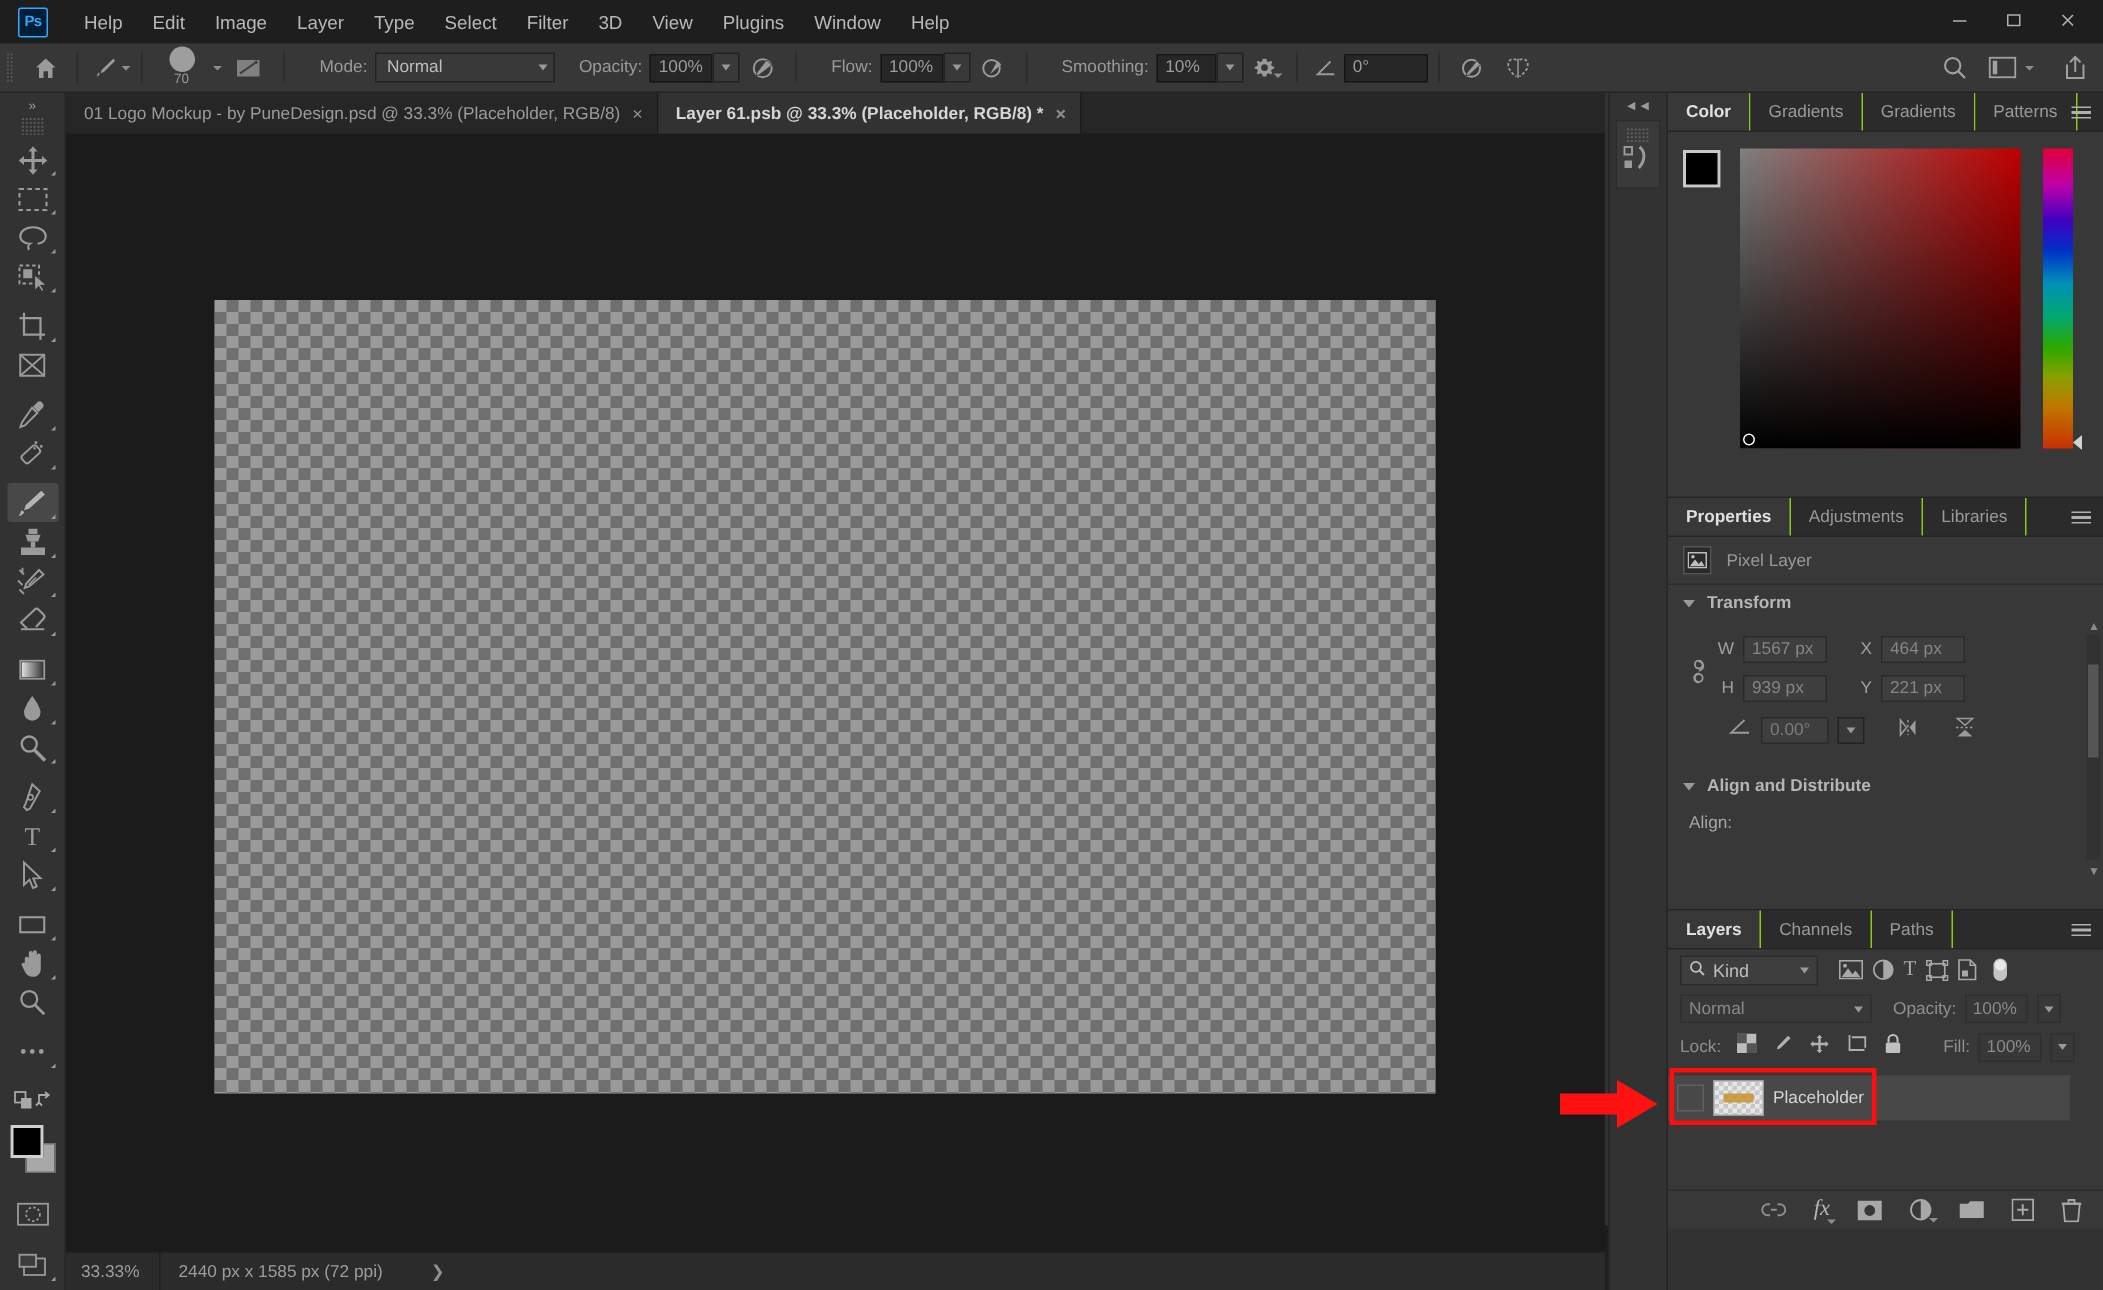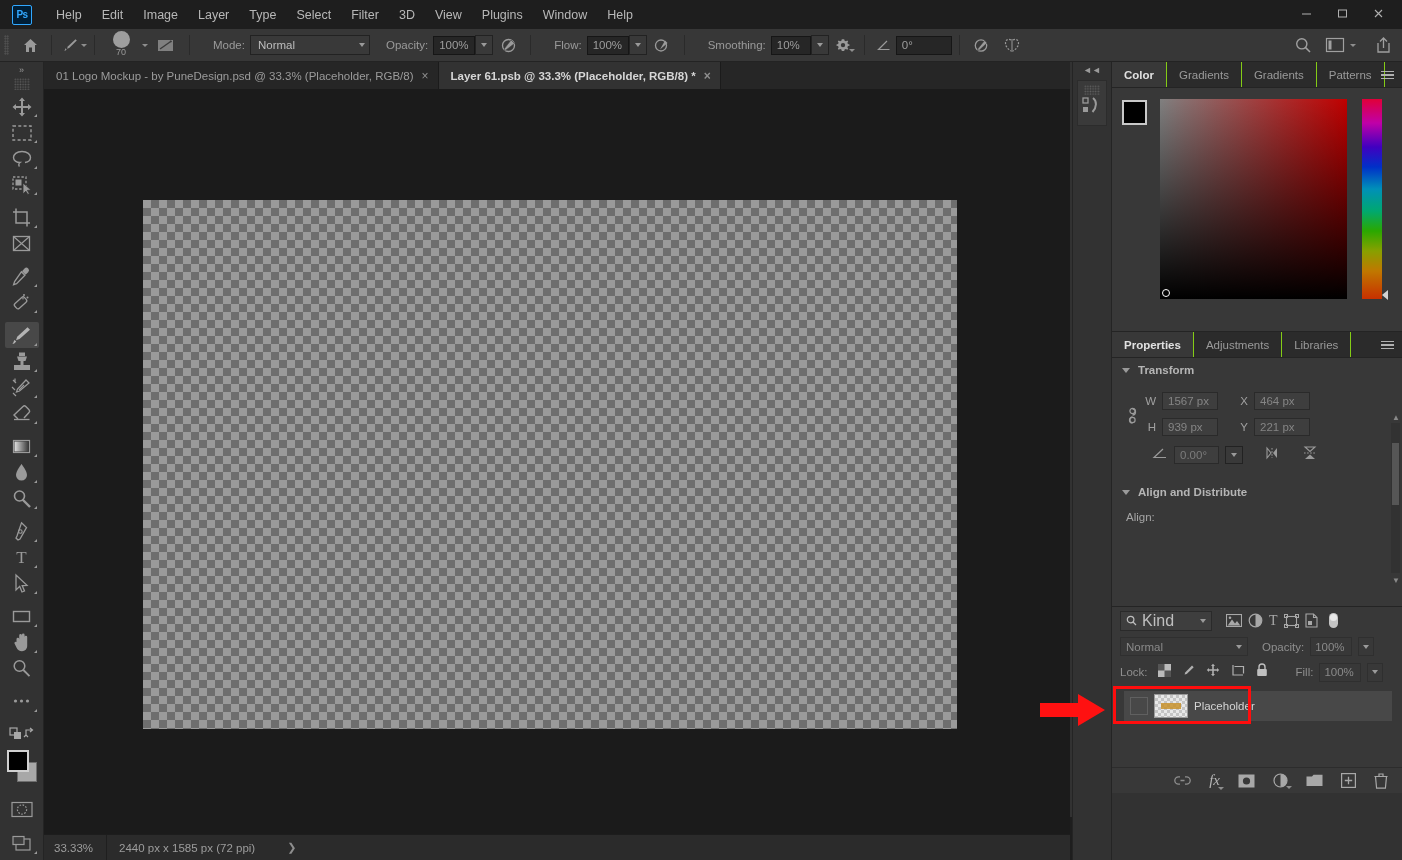--- a/index.html
+++ b/index.html
@@ -217,36 +217,36 @@
     background: #323232; }
   .prop-scroll .thumb { position: absolute; left: 1px; top: 20px; width: 7px; height: 62px;
     background: #565656; }
   .scr-arrow { position: absolute; left: 1px; color: #8a8a8a; font-size: 8px; }
 
   
   .layers-panel { position: relative; }
   .lp-row { display: flex; align-items: center; height: 25px; padding: 0 8px; gap: 6px; }
   .filter-kind { display: flex; align-items: center; gap: 6px; background: #3e3e3e;
     border: 1px solid #2a2a2a; height: 20px; width: 92px; padding: 0 5px;
-    color: #bfbfbf; font-size: 16px; justify-content: space-between; }
+    color: #bfbfbf; font-size: 12px; justify-content: space-between; }
   .ficon { color: #a8a8a8; display: flex; align-items: center; }
   .blend-select { background: #383838; border: 1px solid #2f2f2f; color: #8a8a8a;
     font-size: 11.5px; height: 19px; width: 128px; padding: 0 5px;
     display: flex; align-items: center; justify-content: space-between; }
   .small-lbl { color: #8f8f8f; font-size: 11.5px; }
   .op-field { background: #383838; border: 1px solid #2f2f2f; color: #8a8a8a;
     font-size: 11.5px; height: 19px; width: 42px; padding: 0 4px;
     display: flex; align-items: center; }
   .op-caret { background: #383838; border: 1px solid #2f2f2f; height: 19px; width: 16px;
     display: flex; align-items: center; justify-content: center; }
   .lock-icons { display: flex; align-items: center; gap: 11px; color: #a5a5a5; }
 
   .layer-list { position: relative; background: #383838; height: 108px; }
   .layer-row {
-    position: absolute; left: 12px; top: 6px; width: 268px; height: 30px;
+    position: absolute; left: 0; top: 6px; width: 268px; height: 30px;
     display: flex; align-items: center; background: #484848; gap: 6px; padding-left: 6px;
   }
   .eye-box { width: 18px; height: 18px; border: 1px solid #606060; }
   .layer-thumb { width: 34px; height: 24px; border: 1px solid #9a9a9a;
     background-color: #e8e8e8;
     background-image:
       linear-gradient(45deg, #c4c4c4 25%, transparent 25%, transparent 75%, #c4c4c4 75%),
       linear-gradient(45deg, #c4c4c4 25%, transparent 25%, transparent 75%, #c4c4c4 75%);
     background-size: 6px 6px; background-position: 0 0, 3px 3px;
     position: relative; display:flex; align-items:center; justify-content:center;
@@ -701,20 +701,30 @@
       <div class="ptab active">Properties</div>
         <div class="ptab">Adjustments</div>
         <div class="ptab">Libraries</div>
         <div class="pmenu">
           <i></i>
           <i></i>
           <i></i>
         </div>
     </div>
     <div class="panel-body props-panel">
+      <div class="prop-head">
+        <div class="prop-thumb">
+          <svg width="13" height="11" viewBox="0 0 13 11">
+              <rect x="0.5" y="0.5" width="12" height="10" fill="none" stroke="#bdbdbd" stroke-width="1"></rect>
+              <circle cx="3.6" cy="3.2" r="1.2" fill="#bdbdbd"></circle>
+              <path d="M1.5 9.5 L5 5 L7.5 8 L9.3 6 L11.5 9.5 Z" fill="#bdbdbd"></path>
+            </svg>
+        </div>
+        <span>Pixel Layer</span>
+      </div>
 
       <div class="section-title">
         <span class="chev-d"></span>
         <span>Transform</span>
       </div>
 
       <div class="transform-rows">
         <div class="link-icon">
           <svg width="11" height="24" viewBox="0 0 11 24">
               <path d="M5.5 5 a3 3 0 0 1 0 6 M5.5 13 a3 3 0 0 0 0 6" fill="none" stroke="#9a9a9a" stroke-width="1.3"></path>
@@ -768,20 +778,30 @@
       <div class="align-lbl">Align:</div>
 
       <div class="prop-scroll">
         <div class="scr-arrow" style="top:-10px;">▲</div>
         <div class="thumb"></div>
         <div class="scr-arrow" style="bottom:-12px;">▼</div>
       </div>
     </div>
     <div class="panel-divider"></div>
 
+    <div class="panel-tabs" id="layers-tabs">
+      <div class="ptab active">Layers</div>
+        <div class="ptab">Channels</div>
+        <div class="ptab">Paths</div>
+        <div class="pmenu">
+          <i></i>
+          <i></i>
+          <i></i>
+        </div>
+    </div>
     <div class="panel-body layers-panel">
 
       <div class="lp-row" style="height:27px;">
         <div class="filter-kind">
           <span style="display:flex;align-items:center;gap:5px;">
             <span>
               <svg width="11" height="11" viewBox="0 0 11 11">
                   <circle cx="4.6" cy="4.6" r="3.3" fill="none" stroke="#bdbdbd" stroke-width="1.2"></circle>
                   <path d="M7 7 L10 10" stroke="#bdbdbd" stroke-width="1.3"></path>
                 </svg>

